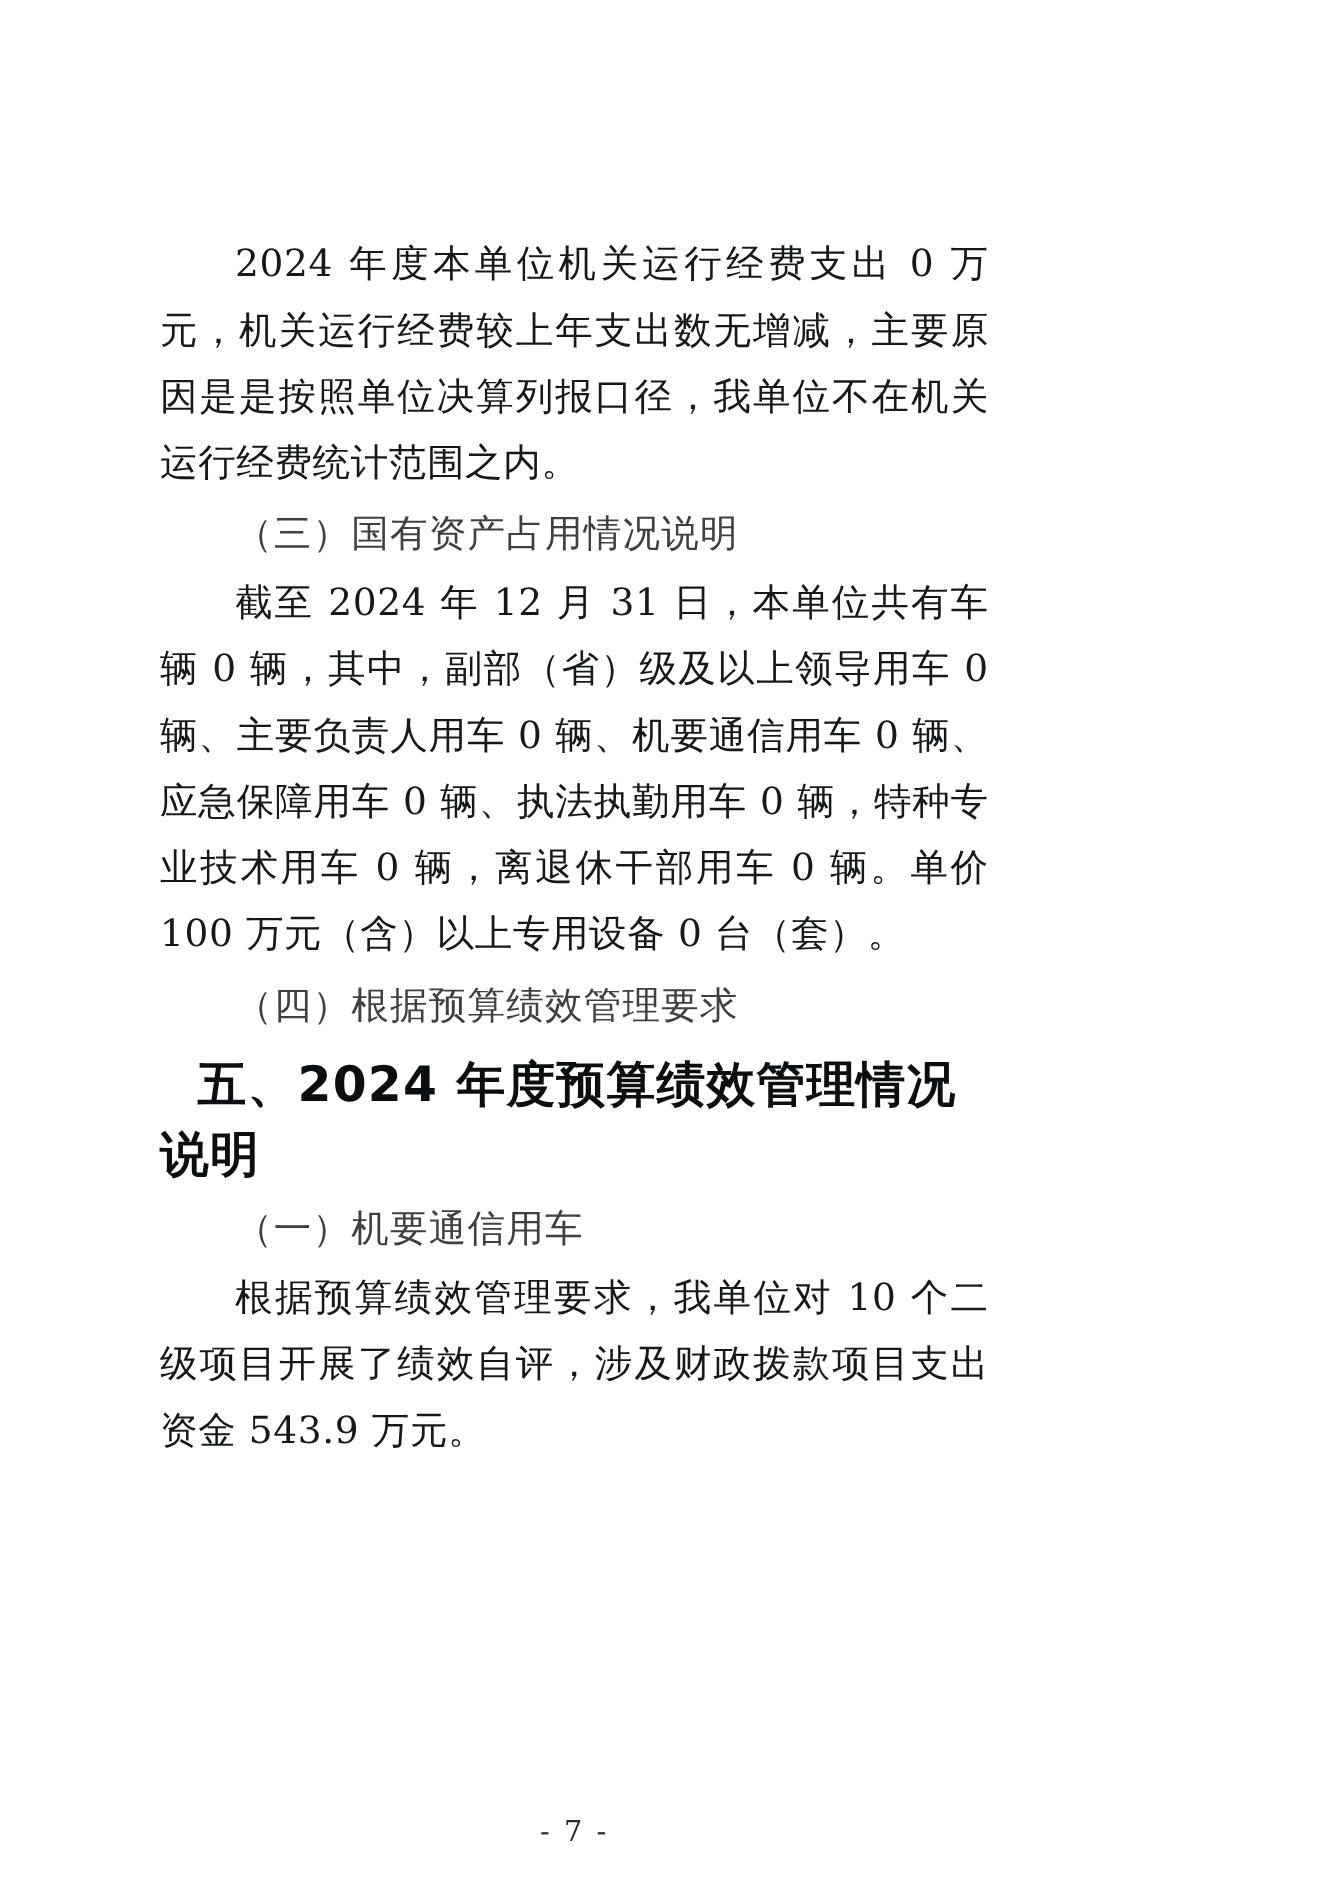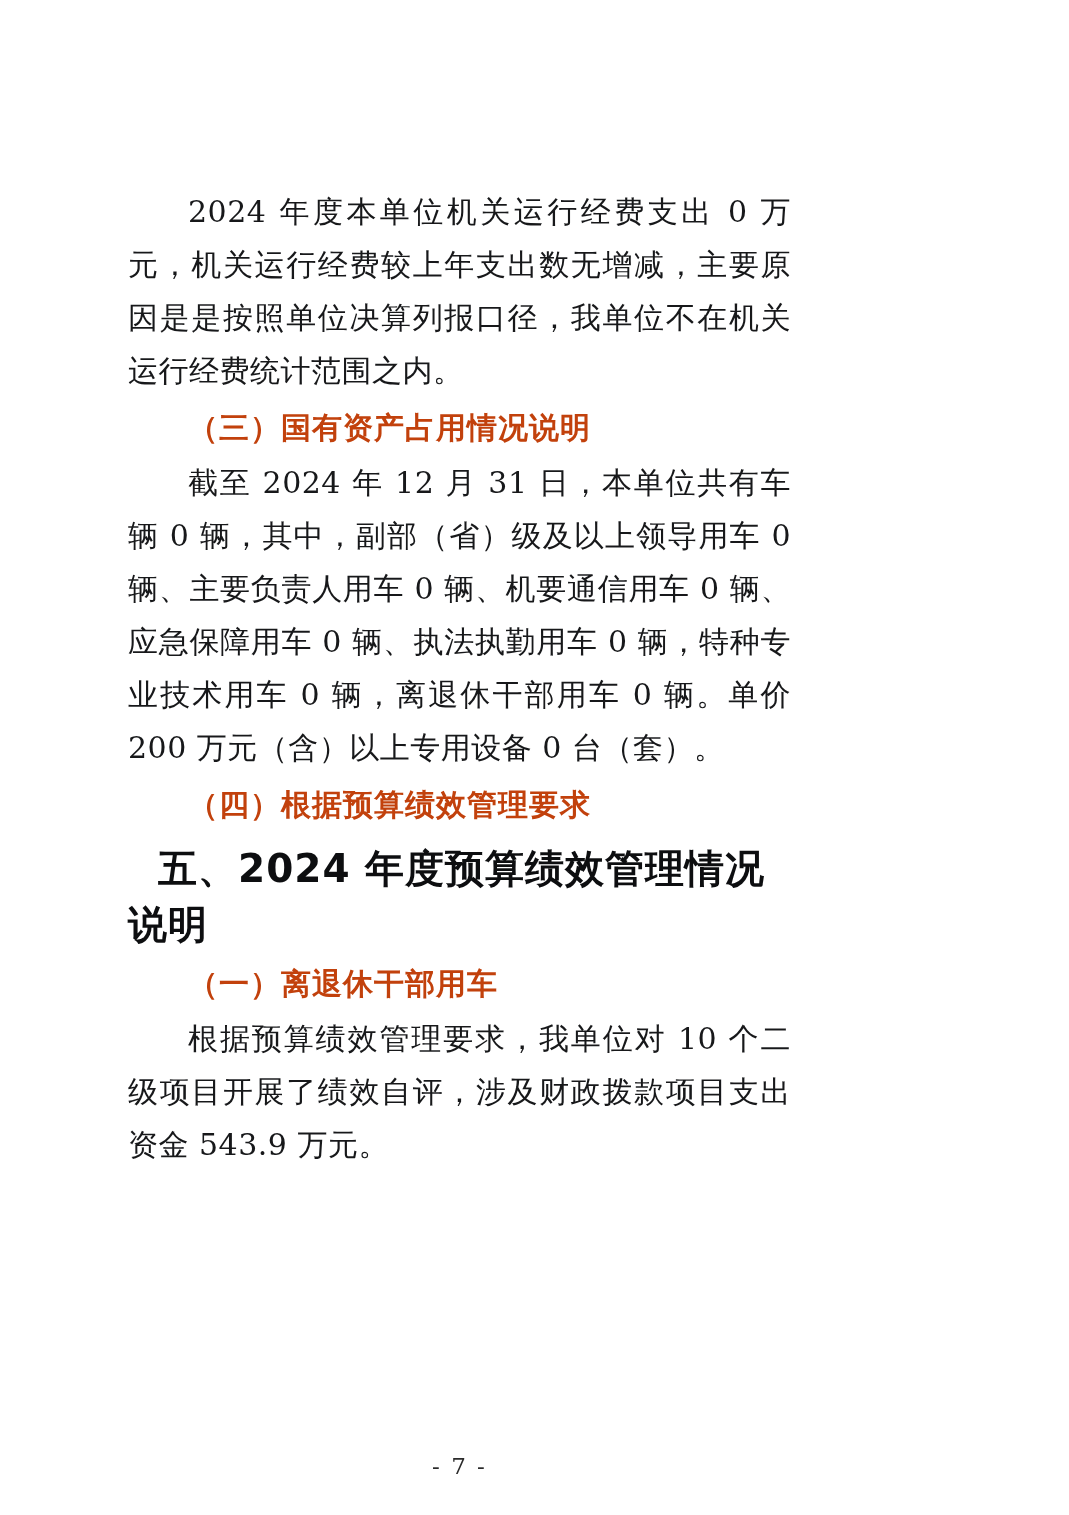--- a/index.html
+++ b/index.html
@@ -27,23 +27,23 @@
     margin: 0 0 2px 0;
     letter-spacing: 0.5px;
     font-family: "DejaVu Serif", "Liberation Serif", serif;
     color: #17181a;
   }
   .heading-sub {
     font-size: 30px;
     line-height: 53px;
     margin: 4px 0 2px 0;
     text-indent: 60px;
-    font-weight: bold;
+    font-weight: normal;
     letter-spacing: 1px;
-    color: #c2410c;
+    color: #404040;
     font-family: "DejaVu Serif", "Liberation Serif", serif;
   }
   .heading-main {
     font-size: 39px;
     line-height: 56px;
     margin: 10px 0 2px 0;
     text-indent: 30px;
     font-weight: bold;
     letter-spacing: 1px;
     color: #0d0e10;
@@ -63,27 +63,27 @@
 </style>
 </head>
 <body>
 
 <div class="page">
 
   <p class="body-text">2024 年度本单位机关运行经费支出 0 万元，机关运行经费较上年支出数无增减，主要原因是是按照单位决算列报口径，我单位不在机关运行经费统计范围之内。</p>
 
   <h3 class="heading-sub">（三）国有资产占用情况说明</h3>
 
-  <p class="body-text">截至 2024 年 12 月 31 日，本单位共有车辆 0 辆，其中，副部（省）级及以上领导用车 0 辆、主要负责人用车 0 辆、机要通信用车 0 辆、应急保障用车 0 辆、执法执勤用车 0 辆，特种专业技术用车 0 辆，离退休干部用车 0 辆。单价 200 万元（含）以上专用设备 0 台（套）。</p>
+  <p class="body-text">截至 2024 年 12 月 31 日，本单位共有车辆 0 辆，其中，副部（省）级及以上领导用车 0 辆、主要负责人用车 0 辆、机要通信用车 0 辆、应急保障用车 0 辆、执法执勤用车 0 辆，特种专业技术用车 0 辆，离退休干部用车 0 辆。单价 100 万元（含）以上专用设备 0 台（套）。</p>
 
   <h3 class="heading-sub">（四）根据预算绩效管理要求</h3>
 
 
   <h2 class="heading-main">五、2024 年度预算绩效管理情况说明</h2>
 
-  <h3 class="heading-sub">（一）离退休干部用车</h3>
+  <h3 class="heading-sub">（一）机要通信用车</h3>
 
   <p class="body-text">根据预算绩效管理要求，我单位对 10 个二级项目开展了绩效自评，涉及财政拨款项目支出资金 543.9 万元。</p>
 
 
   <div class="page-number">- 7 -</div>
 
 </div>
 
 </body></html>

